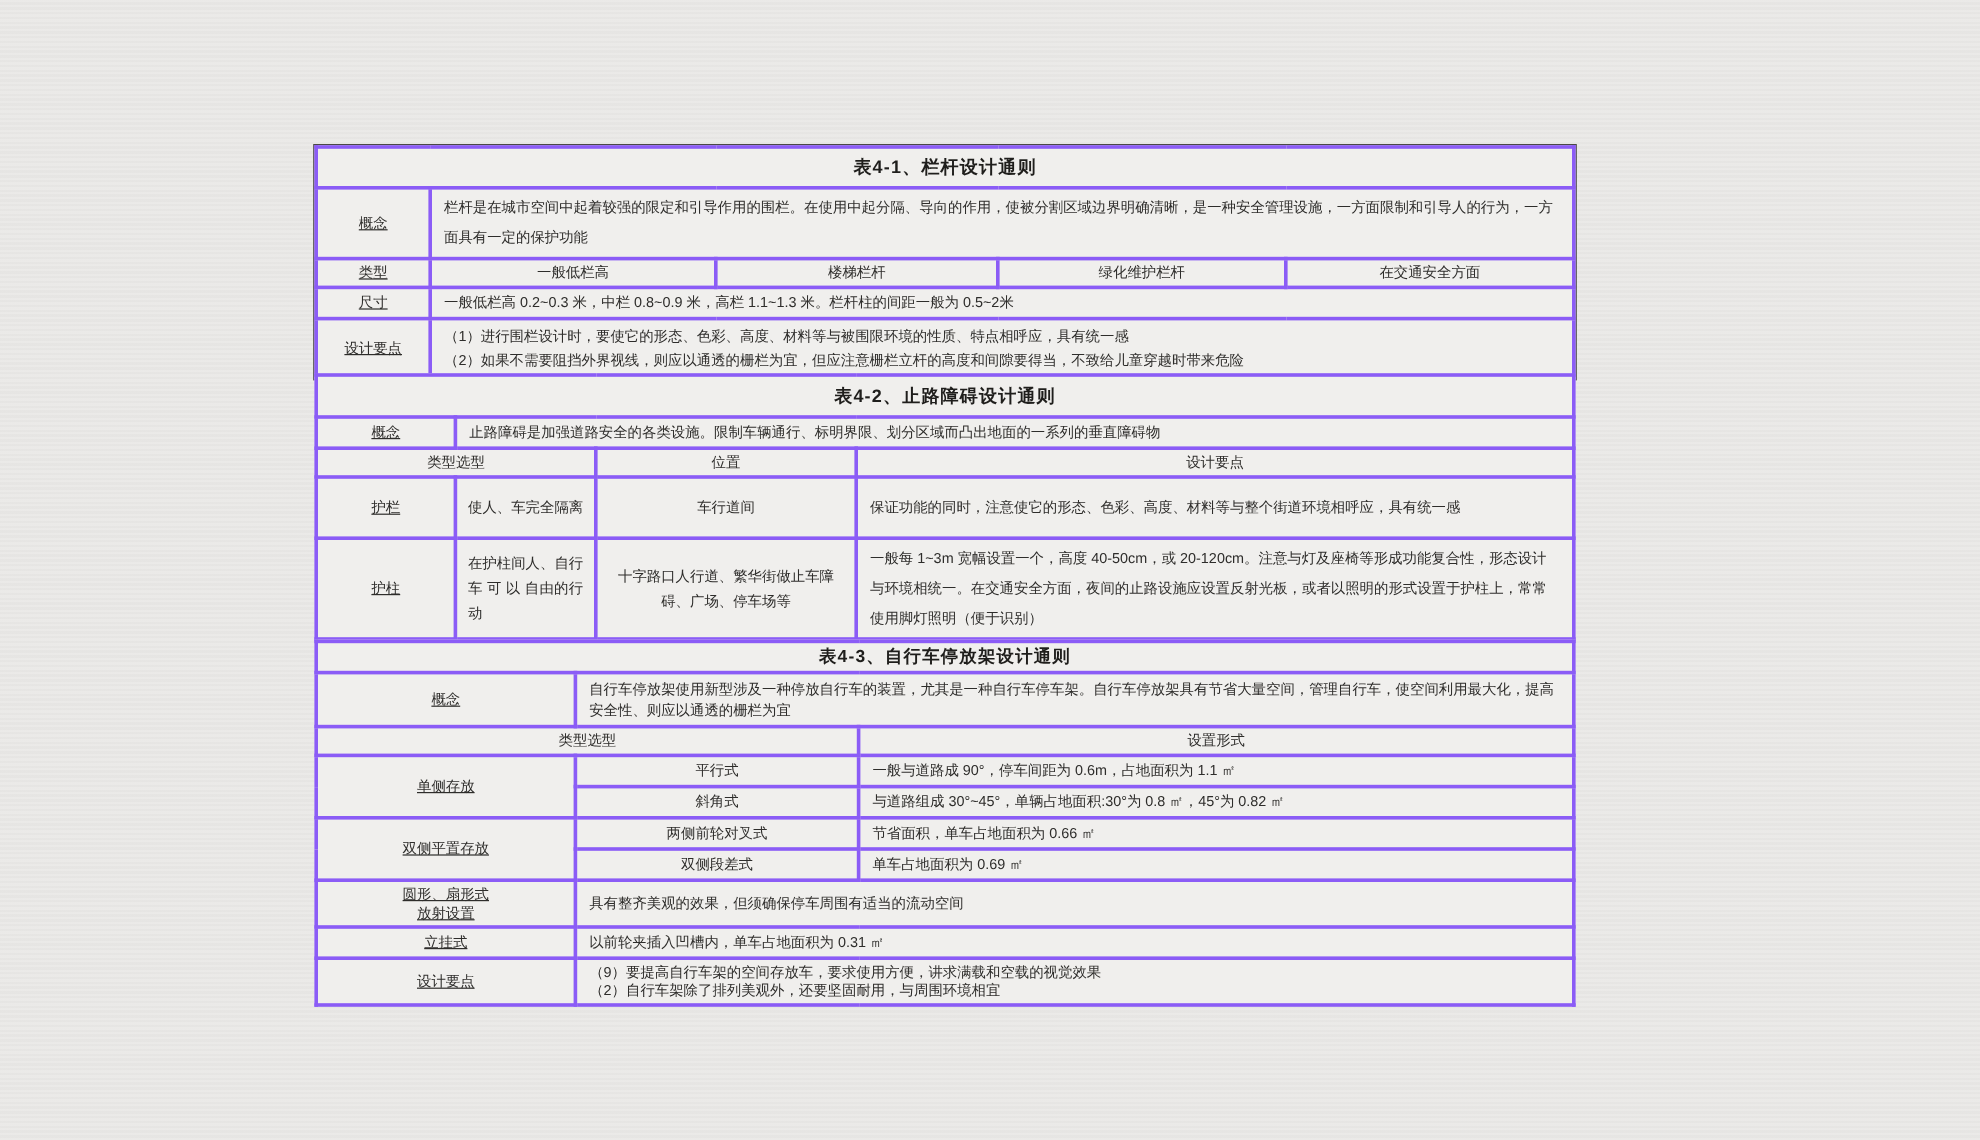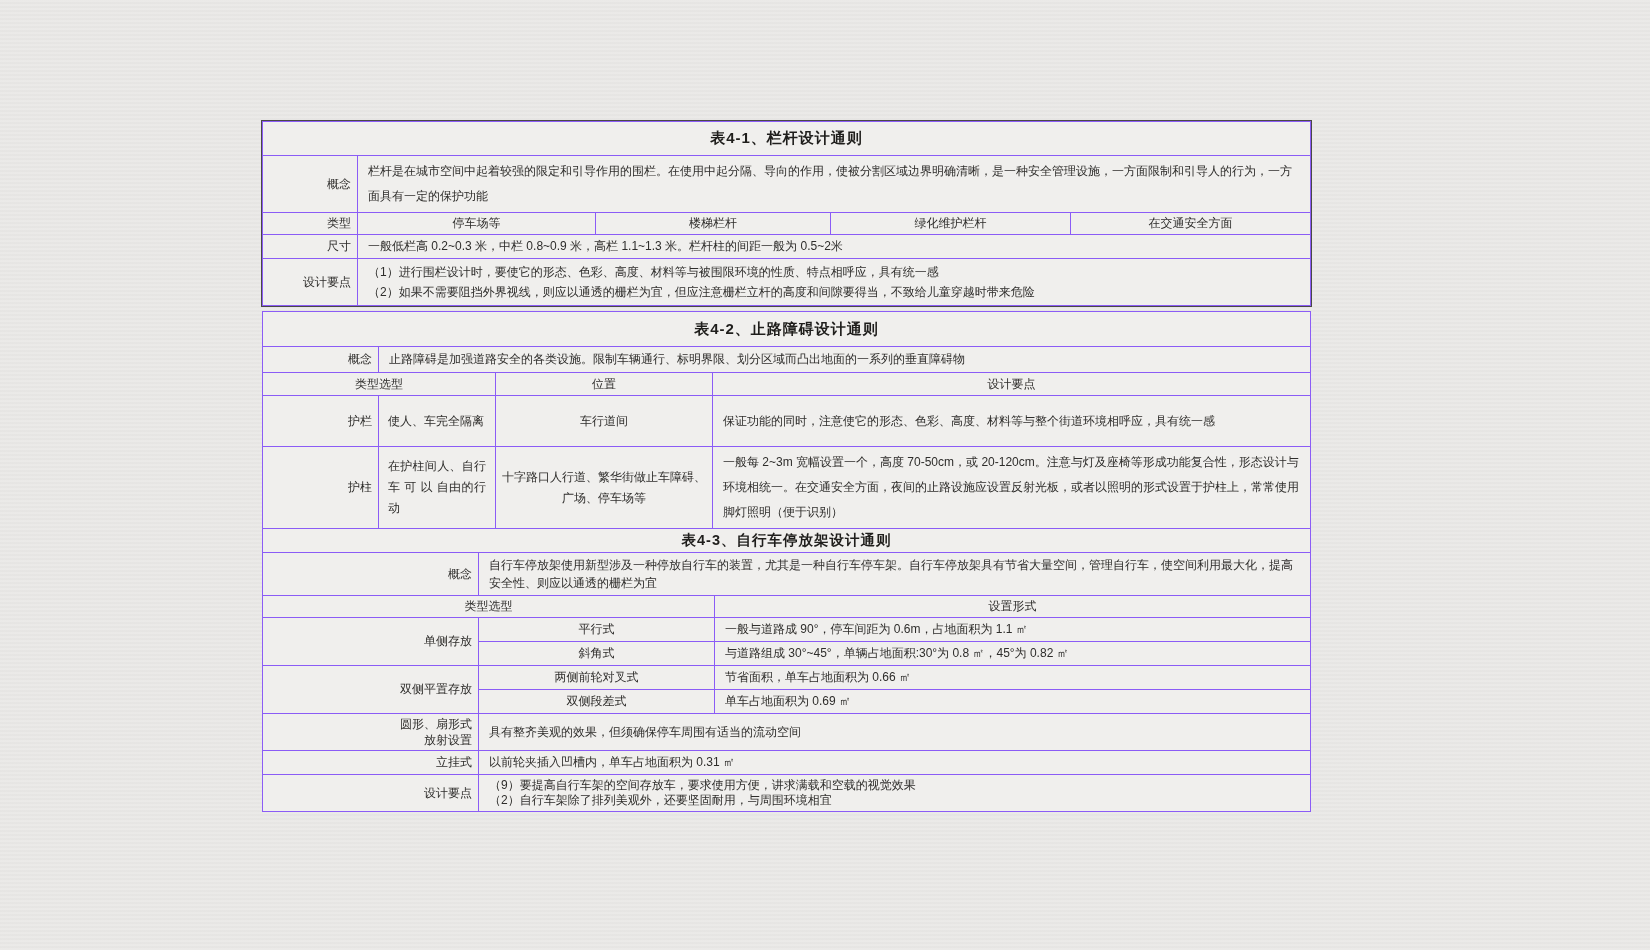--- a/index.html
+++ b/index.html
@@ -9,29 +9,29 @@
     font-family:"Liberation Sans","DejaVu Sans",sans-serif;
     color:#2e2d2b;
     overflow:hidden;
   }
   .canvas{position:relative;width:1650px;height:950px;
     background:
       repeating-linear-gradient(0deg, rgba(255,255,255,0.03) 0 2px, rgba(0,0,0,0.015) 2px 4px),
       #eae9e7;
   }
   table{border-collapse:collapse;table-layout:fixed;background:#f0efed;}
-  td,th{border:1px solid #8b5cf6;font-size:12px;font-weight:normal;
+  td,th{border:3px solid #8b5cf6;font-size:12px;font-weight:normal;
         vertical-align:middle;overflow:hidden;padding:2px 6px;}
   .doc-table{position:absolute;left:262px;width:1048px;box-shadow:0 0 0 1px #4a4846;}
   .t1{top:121px;}
   .t23{top:311px;}
   .t3{margin-top:-1px;}
   .title-cell{font-weight:bold;font-size:15px;text-align:center;color:#1f1e1c;letter-spacing:1px;}
   .t3 .title-cell{font-size:14.5px;}
-  .lbl{text-align:right;}
+  .lbl{text-align:center;text-decoration:underline;}
   .txt{text-align:left;padding:3px 10px;}
   .ctr{text-align:center;}
   .tall-line{line-height:25px;}
   .pts div{line-height:20px;}
   .pts-tight div{line-height:15px;}
   .pre{white-space:pre-line;line-height:16px;}
   .bollard-desc{line-height:21px;padding:3px 9px;text-align:justify;}
   .pos-cell{text-align:center;line-height:21px;}
   .pt2{line-height:25px;}
 </style>
@@ -51,21 +51,21 @@
     <tbody>
         <tr style="height:34px">
       <td class="title-cell" colspan="5">表4-1、栏杆设计通则</td>
     </tr>
     <tr style="height:54px">
       <td class="lbl">概念</td>
       <td class="txt tall-line" colspan="4">栏杆是在城市空间中起着较强的限定和引导作用的围栏。在使用中起分隔、导向的作用，使被分割区域边界明确清晰，是一种安全管理设施，一方面限制和引导人的行为，一方面具有一定的保护功能</td>
     </tr>
     <tr style="height:21px">
       <td class="lbl">类型</td>
-      <td class="ctr">停车场等</td>
+      <td class="ctr">一般低栏高</td>
       <td class="ctr">楼梯栏杆</td>
       <td class="ctr">绿化维护栏杆</td>
       <td class="ctr">在交通安全方面</td>
     </tr>
     <tr style="height:21px">
       <td class="lbl">尺寸</td>
       <td class="txt" colspan="4">一般低栏高 0.2~0.3 米，中栏 0.8~0.9 米，高栏 1.1~1.3 米。栏杆柱的间距一般为 0.5~2米</td>
     </tr>
     <tr style="height:40px">
       <td class="lbl">设计要点</td>
@@ -102,21 +102,21 @@
       <tr style="height:51px">
         <td class="lbl">护栏</td>
         <td class="bollard-desc">使人、车完全隔离</td>
         <td class="pos-cell">车行道间</td>
         <td class="txt">保证功能的同时，注意使它的形态、色彩、高度、材料等与整个街道环境相呼应，具有统一感</td>
       </tr>
       <tr style="height:75px">
         <td class="lbl">护柱</td>
         <td class="bollard-desc">在护柱间人、自行车 可 以 自由的行动</td>
         <td class="pos-cell">十字路口人行道、繁华街做止车障碍、广场、停车场等</td>
-        <td class="txt pt2">一般每 2~3m 宽幅设置一个，高度 70-50cm，或 20-120cm。注意与灯及座椅等形成功能复合性，形态设计与环境相统一。在交通安全方面，夜间的止路设施应设置反射光板，或者以照明的形式设置于护柱上，常常使用脚灯照明（便于识别）</td>
+        <td class="txt pt2">一般每 1~3m 宽幅设置一个，高度 40-50cm，或 20-120cm。注意与灯及座椅等形成功能复合性，形态设计与环境相统一。在交通安全方面，夜间的止路设施应设置反射光板，或者以照明的形式设置于护柱上，常常使用脚灯照明（便于识别）</td>
       </tr>
     </tbody>
       </table>
 
     <table class="t3" style="width:1048px">
       <colgroup>
         <col style="width:216px">
           <col style="width:236px">
           <col style="width:596px">
       </colgroup>

